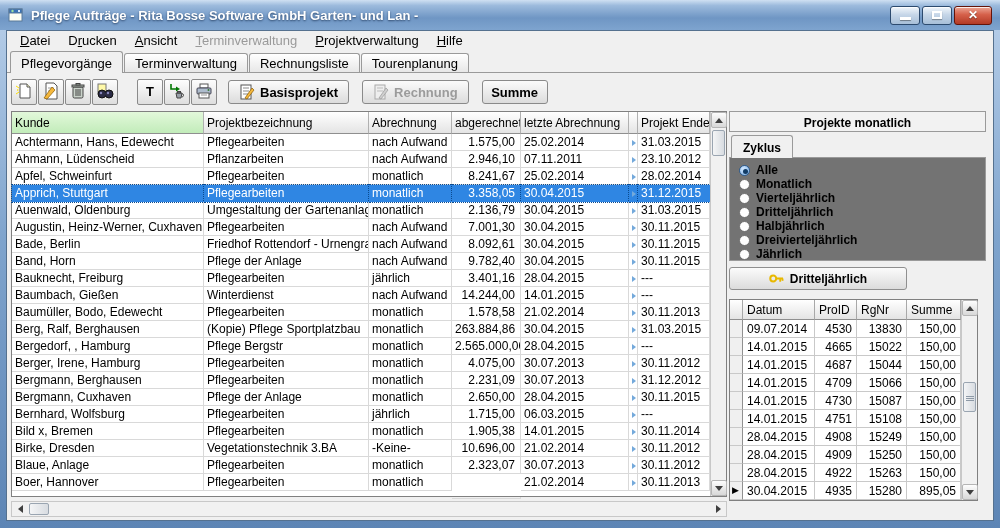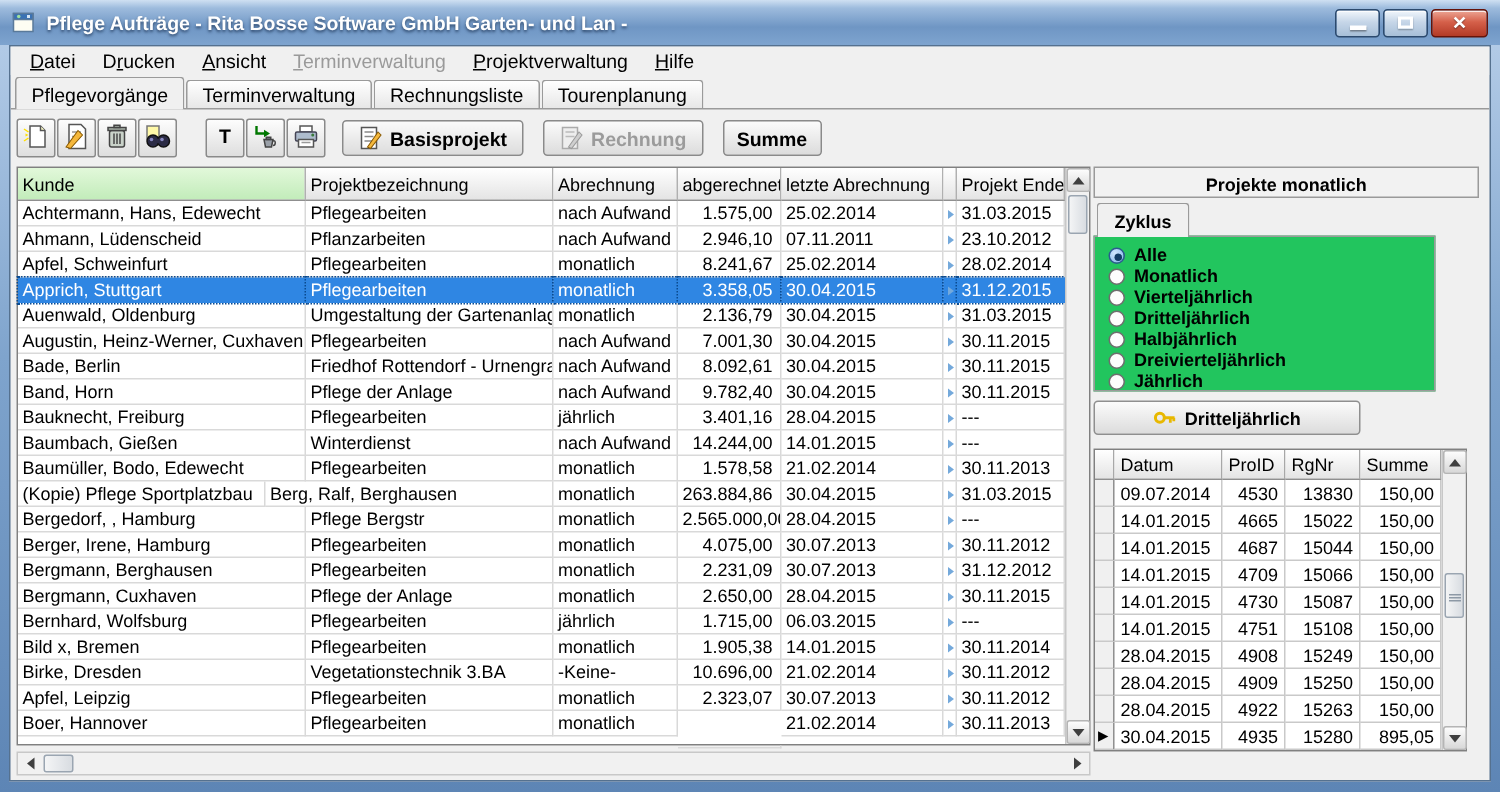--- a/index.html
+++ b/index.html
@@ -79,22 +79,22 @@
   .tri.right { border-top:4px solid transparent; border-bottom:4px solid transparent; border-left:5px solid #3f3f3f; }
   .vscroll { position:absolute; top:0; right:0; bottom:0; width:16px; background:#f1f1f1; border-left:1px solid #c8c8c8; }
   .hscroll { position:absolute; left:4px; top:470px; width:716px; height:16px; background:#f1f1f1; border:1px solid #c8c8c8; }
   .grip { width:8px; height:1px; background:#8d99a6; margin:1px auto; }
   
   .rp-header { position:absolute; left:722px; top:80px; width:257px; height:21px;
     border:1px solid #9a9a9a; background:#f2f2f2; text-align:center; font-size:12px; font-weight:bold; padding-top:4px; }
   .rp-tab { position:absolute; left:724px; top:104px; width:62px; height:23px; z-index:2;
     border:1px solid #9a9a9a; border-bottom:none; border-radius:3px 3px 0 0; background:#f0f0f0;
     font-size:12px; font-weight:bold; text-align:center; padding-top:5px; cursor:pointer; }
-  .rp-group { position:absolute; left:722px; top:126px; width:228px; height:104px;
-    border:1px solid #9a9a9a; background:#22c55e; padding:5px 0 0 9px; }
+  .rp-group { position:absolute; left:722px; top:126px; width:257px; height:104px;
+    border:1px solid #9a9a9a; background:#737373; padding:5px 0 0 9px; }
   .radio-row { display:flex; align-items:center; height:14px; cursor:pointer; }
   .radio { width:11px; height:11px; border-radius:50%; border:1px solid #6e6e6e; background:#fdfdfd; margin-right:6px; flex:none; position:relative; }
   .radio.checked { border-color:#2c5b8f; background:radial-gradient(circle at 35% 30%,#cfe6ff,#7fb2e8); }
   .radio.checked::after { content:""; position:absolute; left:3px; top:3px; width:5px; height:5px; border-radius:50%; background:#123c66; }
   .radio-label { font-size:12px; font-weight:bold; }
   .key-btn { position:absolute; left:722px; top:236px; width:178px; height:23px;
     border:1px solid #8f8f8f; border-radius:3px; background:linear-gradient(180deg,#fbfbfb,#dcdcdc);
     display:flex; align-items:center; justify-content:center; font-size:12px; font-weight:bold; cursor:pointer; }
   .key-btn svg { margin-right:6px; }
   
@@ -347,22 +347,22 @@
           <div class="g-row">
             <div class="g-cell" style="width: 192px;">Baumüller, Bodo, Edewecht</div>
             <div class="g-cell" style="width: 165px;">Pflegearbeiten</div>
             <div class="g-cell" style="width: 83px;">monatlich</div>
             <div class="g-cell num" style="width: 69px;">1.578,58</div>
             <div class="g-cell" style="width: 108px;">21.02.2014</div>
             <div class="g-cell" style="width: 9px;"><span class="mark"></span></div>
             <div class="g-cell" style="width: 72px;">30.11.2013</div>
           </div>
           <div class="g-row">
+            <div class="g-cell" style="width: 192px;">Berg, Ralf, Berghausen</div>
             <div class="g-cell" style="width: 165px;">(Kopie) Pflege Sportplatzbau</div>
-            <div class="g-cell" style="width: 192px;">Berg, Ralf, Berghausen</div>
             <div class="g-cell" style="width: 83px;">monatlich</div>
             <div class="g-cell num" style="width: 69px;">263.884,86</div>
             <div class="g-cell" style="width: 108px;">30.04.2015</div>
             <div class="g-cell" style="width: 9px;"><span class="mark"></span></div>
             <div class="g-cell" style="width: 72px;">31.03.2015</div>
           </div>
           <div class="g-row">
             <div class="g-cell" style="width: 192px;">Bergedorf, , Hamburg</div>
             <div class="g-cell" style="width: 165px;">Pflege Bergstr</div>
             <div class="g-cell" style="width: 83px;">monatlich</div>
@@ -419,21 +419,21 @@
           <div class="g-row">
             <div class="g-cell" style="width: 192px;">Birke, Dresden</div>
             <div class="g-cell" style="width: 165px;">Vegetationstechnik 3.BA</div>
             <div class="g-cell" style="width: 83px;">-Keine-</div>
             <div class="g-cell num" style="width: 69px;">10.696,00</div>
             <div class="g-cell" style="width: 108px;">21.02.2014</div>
             <div class="g-cell" style="width: 9px;"><span class="mark"></span></div>
             <div class="g-cell" style="width: 72px;">30.11.2012</div>
           </div>
           <div class="g-row">
-            <div class="g-cell" style="width: 192px;">Apfel, Leipzig</div>
+            <div class="g-cell" style="width: 192px;">Blaue, Anlage</div>
             <div class="g-cell" style="width: 165px;">Pflegearbeiten</div>
             <div class="g-cell" style="width: 83px;">monatlich</div>
             <div class="g-cell num" style="width: 69px;">2.323,07</div>
             <div class="g-cell" style="width: 108px;">30.07.2013</div>
             <div class="g-cell" style="width: 9px;"><span class="mark"></span></div>
             <div class="g-cell" style="width: 72px;">30.11.2012</div>
           </div>
           <div class="g-row">
             <div class="g-cell" style="width: 192px;">Boer, Hannover</div>
             <div class="g-cell" style="width: 165px;">Pflegearbeiten</div>

